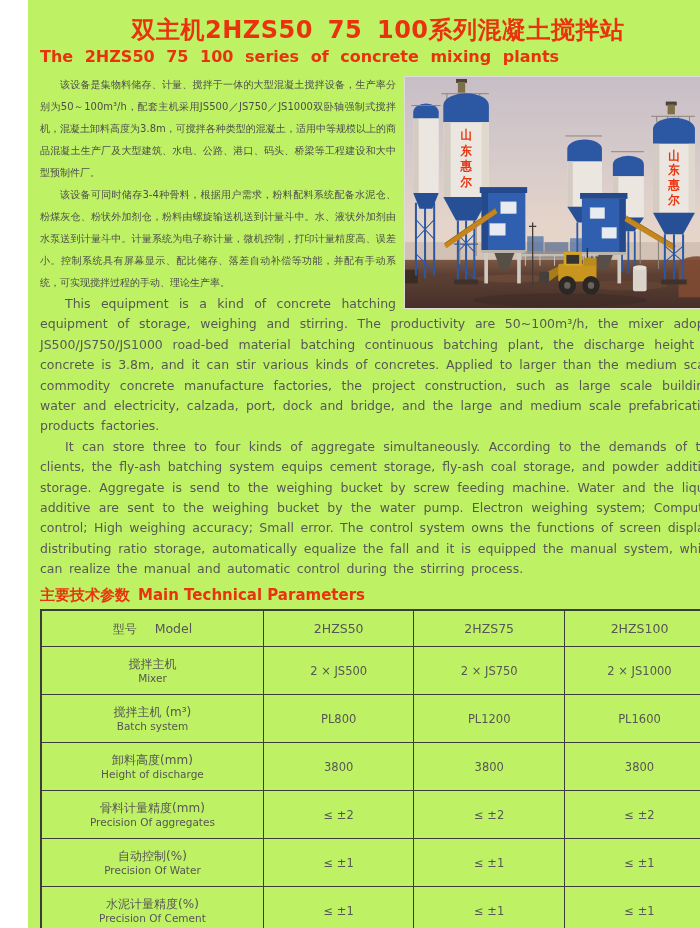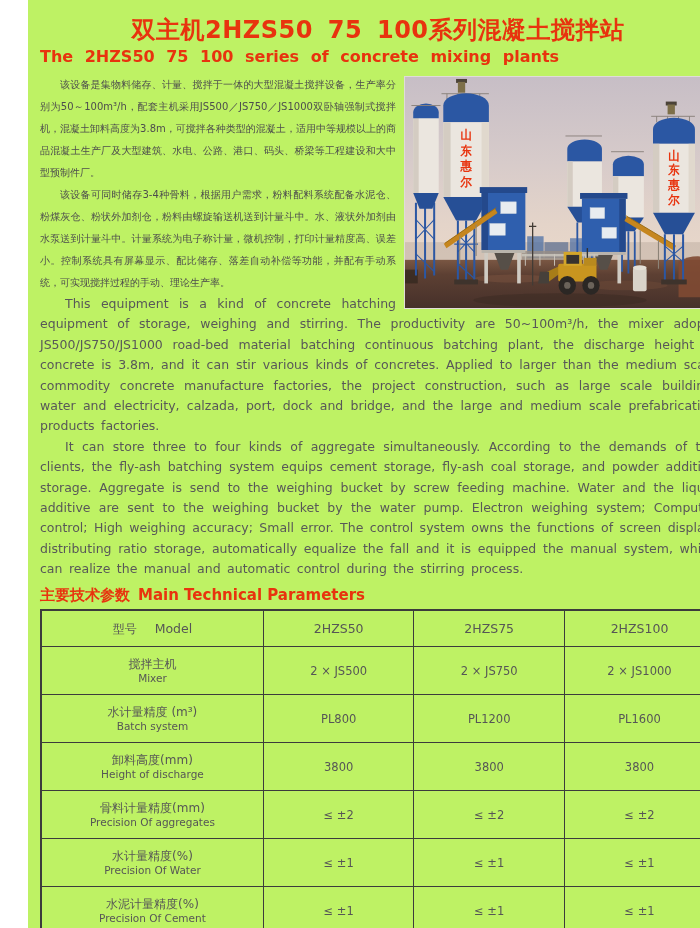--- a/index.html
+++ b/index.html
@@ -258,21 +258,21 @@
         <td class="lbl">
             <div class="lc">搅拌主机</div>
             <div class="le">Mixer</div>
           </td>
         <td class="val">2 × JS500</td>
         <td class="val">2 × JS750</td>
         <td class="val">2 × JS1000</td>
       </tr>
       <tr class="srow">
         <td class="lbl">
-            <div class="lc">水计量精度 (m³)</div>
+            <div class="lc">搅拌主机 (m³)</div>
             <div class="le">Batch system</div>
           </td>
         <td class="val">PL800</td>
         <td class="val">PL1200</td>
         <td class="val">PL1600</td>
       </tr>
       <tr class="srow">
         <td class="lbl">
             <div class="lc">卸料高度(mm)</div>
             <div class="le">Height of discharge</div>
@@ -285,21 +285,21 @@
         <td class="lbl">
             <div class="lc">骨料计量精度(mm)</div>
             <div class="le">Precision Of aggregates</div>
           </td>
         <td class="val">≤ ±2</td>
         <td class="val">≤ ±2</td>
         <td class="val">≤ ±2</td>
       </tr>
       <tr class="srow">
         <td class="lbl">
-            <div class="lc">水计量精度(%)</div>
+            <div class="lc">自动控制(%)</div>
             <div class="le">Precision Of Water</div>
           </td>
         <td class="val">≤ ±1</td>
         <td class="val">≤ ±1</td>
         <td class="val">≤ ±1</td>
       </tr>
       <tr class="srow">
         <td class="lbl">
             <div class="lc">水泥计量精度(%)</div>
             <div class="le">Precision Of Cement</div>

